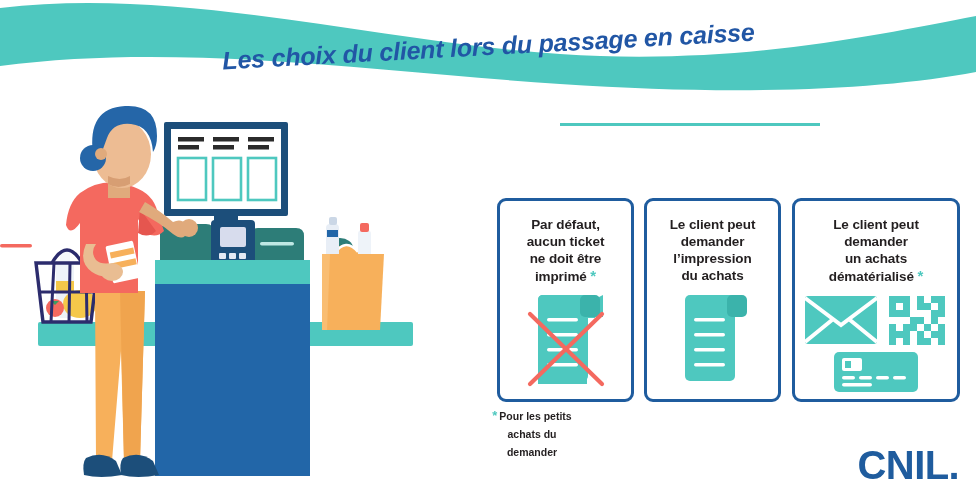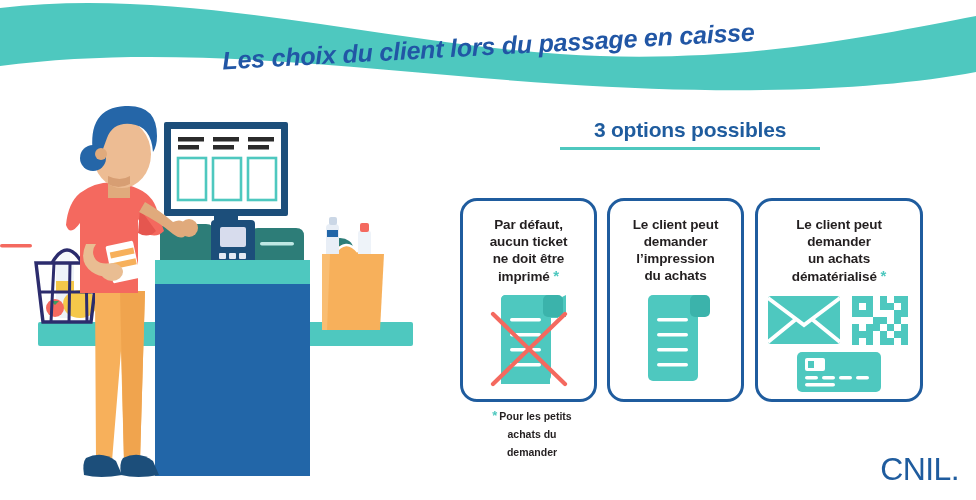--- a/index.html
+++ b/index.html
@@ -73,26 +73,27 @@
   .cards {
     position: absolute;
     left: 5px; top: 94px;
     width: 520px;
     height: 204px;
   }
   .card {
     position: absolute;
     top: 0;
     border: 3px solid #1f5c9e;
-    border-radius: 17px;
+    border-radius: 9px;
     background: #ffffff;
     height: 204px;
     display: flex;
     flex-direction: column;
     align-items: center;
+    margin-left: 37px;
   }
   .card-1 { left: 5px;   width: 137px; }
   .card-2 { left: 152px; width: 137px; }
   .card-3 { left: 300px; width: 168px; }
 
   .card-title {
     margin-top: 15px;
     font-size: 13.5px;
     font-weight: bold;
     line-height: 17px;
@@ -128,22 +129,22 @@
     font-weight: bold;
     margin-right: 2px;
   }
   .fn-1 { left: 12px; top: 303px; width: 140px; text-align: center; }
   .fn-2 { left: 305px; top: 303px; width: 180px; text-align: left; }
 
   
   .logo {
     position: absolute;
     right: 17px; bottom: 12px;
-    font-size: 32px;
-    font-weight: normal;
+    font-size: 40px;
+    font-weight: bold;
     color: #1f5c9e;
     letter-spacing: -0.6px;
   }
 
   
   .illus {
     position: absolute;
     left: 0; top: 96px;
     width: 450px; height: 404px;
   }
@@ -283,21 +284,20 @@
 
       <path d="M108,80 q12,6 22,0 l0,8 q-12,6 -22,0 Z" fill="#d79e73"></path>
     </g>
 
   </svg>
 </div>
 
 <div class="right-col">
 
   <div class="section-heading">
-    <span class="sh-text">3 options possibles</span>
     <span class="sh-rule"></span>
   </div>
 
   <div class="cards">
 
     <div class="card card-1">
       <div class="card-title">
         <span>Par défaut,</span><br>
         <span>aucun ticket</span><br>
         <span>ne doit être</span><br>

